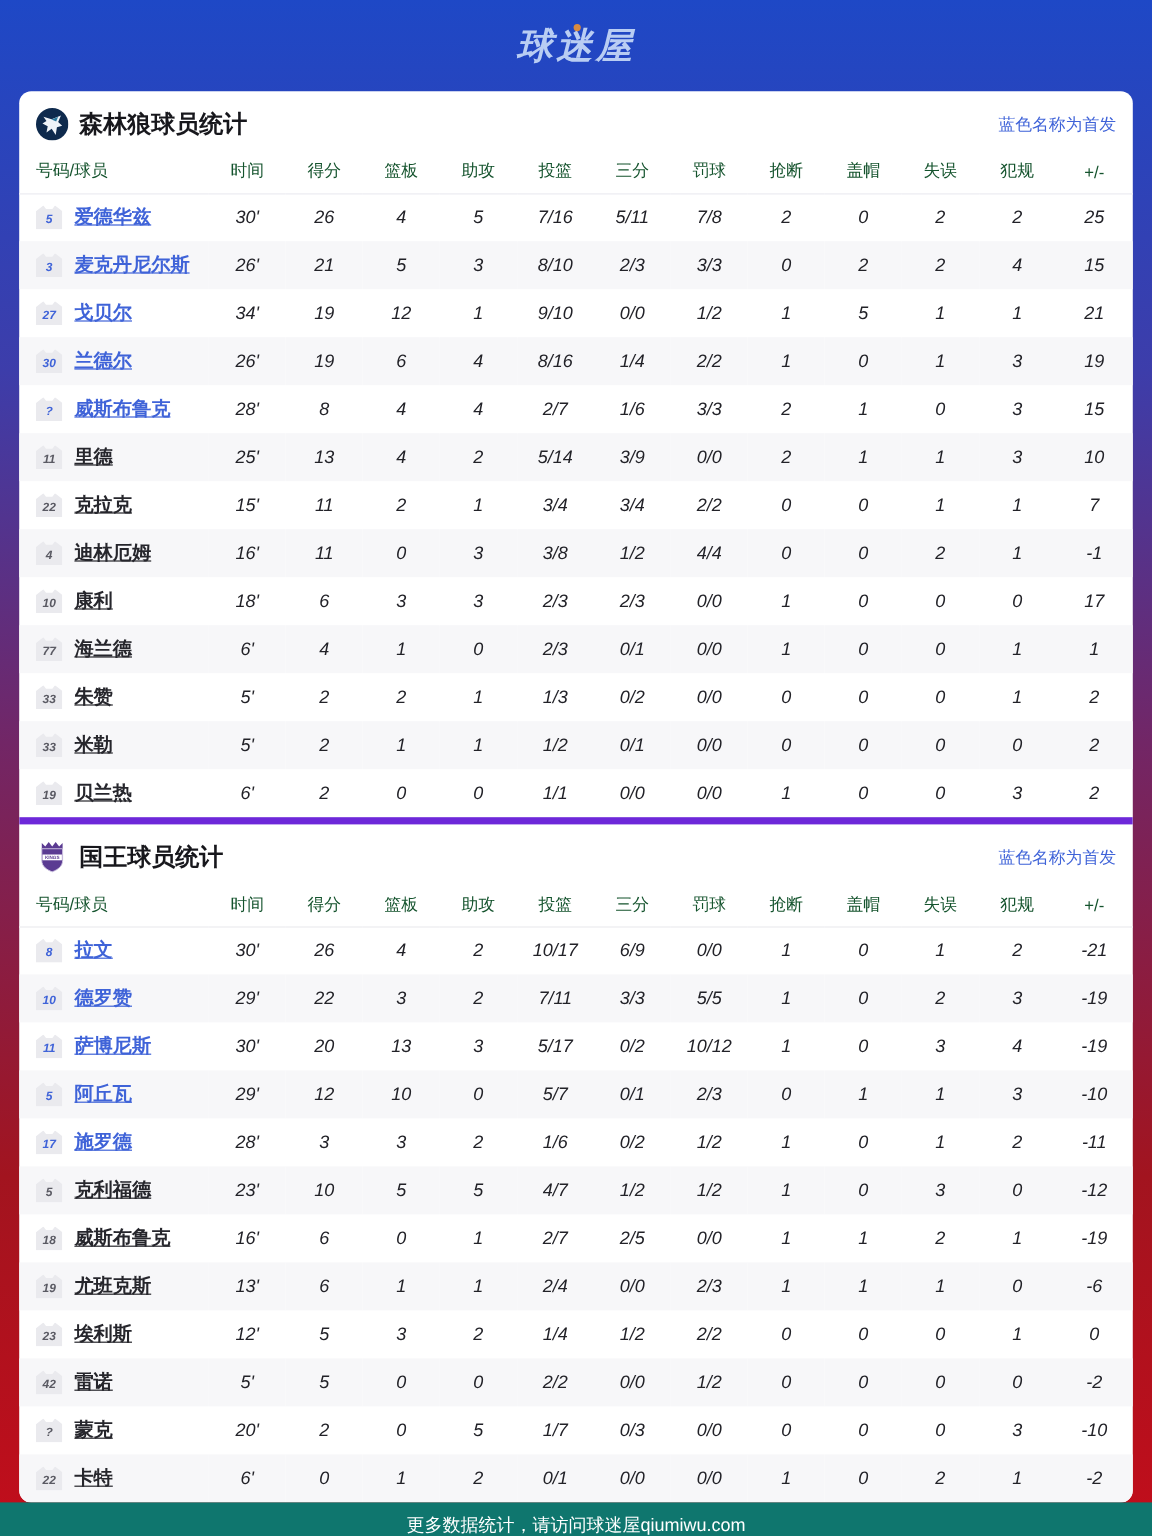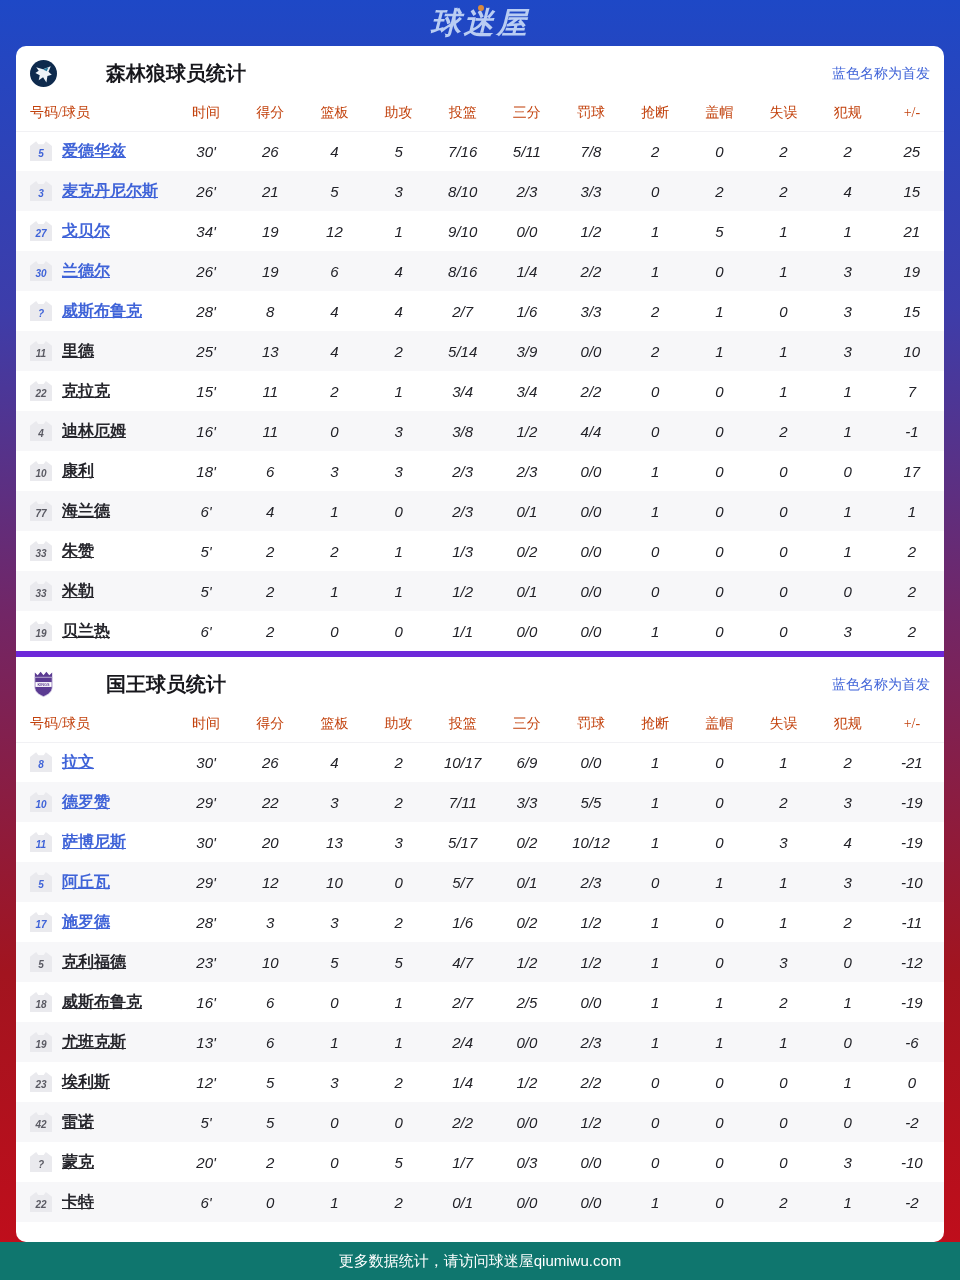--- a/index.html
+++ b/index.html
@@ -3,40 +3,40 @@
 <meta charset="utf-8">
 <style>
   * { box-sizing: border-box; }
   html,body { margin:0; padding:0; }
   body {
     width:960px; min-height:1280px;
     background:linear-gradient(180deg,#1e48c6 0%,#3d3daa 24%,#722666 48%,#a2141f 76%,#c30d1b 100%);
     font-family:"Liberation Sans","DejaVu Sans",sans-serif;
     display:flex; flex-direction:column;
   }
-  .topbar { height:46px; display:flex; align-items:center; justify-content:center; }
+  .topbar { height:76px; display:flex; align-items:center; justify-content:center; }
   .brand {
     position:relative; color:#b9cdf3; font-size:30px; font-weight:bold;
     font-style:italic; letter-spacing:3px;
   }
   .brand::after {
     content:""; position:absolute; top:2px; left:50%; margin-left:-2px;
     width:6px; height:6px; border-radius:50%; background:#d98a3f;
   }
   .card { background:#fff; border-radius:10px; margin:0 16px; overflow:hidden; flex:1; }
   .team-section + .team-section { border-top:6px solid #6d28d9; }
-  .team-head { display:flex; align-items:center; padding:14px 14px 8px 14px;gap:40px; }
+  .team-head { display:flex; align-items:center; padding:14px 14px 8px 14px; }
   .team-logo { width:27px; height:27px; margin-right:9px; flex:none; }
   .team-title { font-size:20px; font-weight:700; color:#17171c; flex:1; }
   .legend { color:#3f63d8; font-size:14px; font-weight:400;text-align:right; }
   table { width:100%; border-collapse:collapse; table-layout:fixed; }
   col.c-name { width:158px; }
   thead th {
-    color:#c2410c; font-weight:400; font-size:14px; height:36px;
-    text-align:center; border-bottom:1px solid #f1f1f4; white-space:nowrap;font-family:Liberation Serif, serif;
+    color:#14532d; font-weight:400; font-size:14px; height:36px;
+    text-align:center; border-bottom:1px solid #f1f1f4; white-space:nowrap;
   }
   thead th:first-child { text-align:left; padding-left:14px; }
   tbody tr { height:40px; }
   tbody tr:nth-child(even) { background:#f7f7f9; }
   td.stat {
     text-align:center; font-style:italic; font-size:15px;
     color:#222228; font-weight:500; white-space:nowrap;
   }
   td.name-cell { padding-left:14px; }
   .name-wrap { display:flex; align-items:center; gap:10px; }

